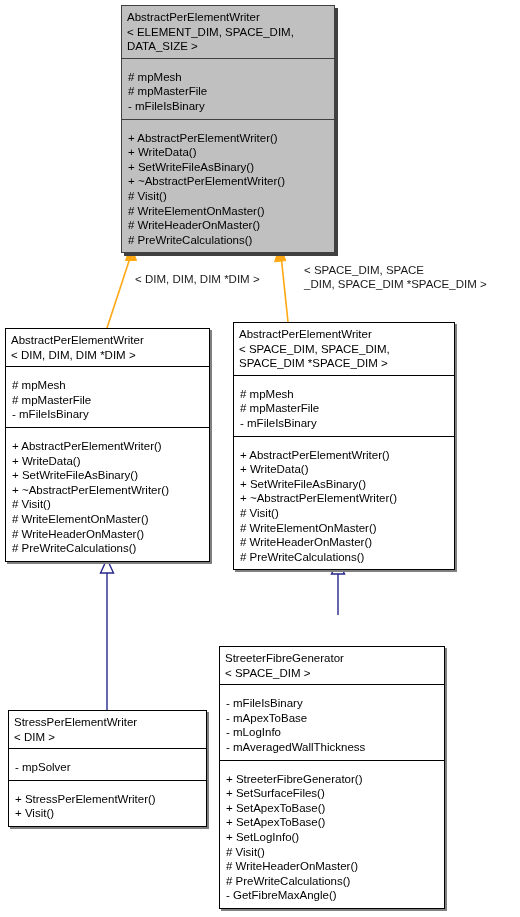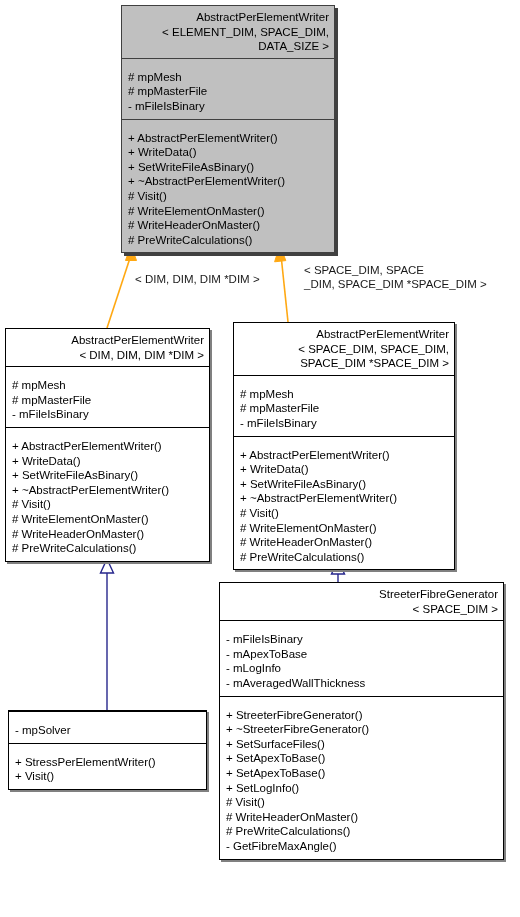--- a/index.html
+++ b/index.html
@@ -39,21 +39,21 @@
   .uml-box.shaded {
     background: #c0c0c0;
     border: 1px solid #404040;
     box-shadow: 3px 3px 0 0 #404040;
   }
   .uml-box.plain {
     box-shadow: 2px 2px 0 0 #808080;
   }
   .uml-title {
     box-sizing: border-box;
-    text-align: right;
+    text-align: left;
     font-size: 11.5px;
     line-height: 14.6px;
     padding: 4px 5px 4px 5px;
     white-space: pre-line;
   }
   .uml-sep {
     height: 1px;
     background: #000000;
     font-size: 0;
     line-height: 0;
@@ -78,21 +78,21 @@
     color: #1a1a1a;
     white-space: pre-line;
     background: transparent;
   }
 
   
   #box-root       { left: 121px; top: 5px;   width: 214px; }
   #box-dim        { left: 5px;   top: 328px; width: 205px; }
   #box-spacedim   { left: 233px; top: 322px; width: 222px; }
   #box-stress     { left: 8px;   top: 710px; width: 199px; }
-  #box-streeter   { left: 219px; top: 582px; width: 285px; }
+  #box-streeter   { left: 219px; top: 646px; width: 226px; }
 
   #label-dim      { left: 135px; top: 272px; }
   #label-spacedim { left: 304px; top: 263px; }
 </style>
 </head>
 <body>
 
 <div id="canvas">
 
   <svg class="edges" viewBox="0 0 520 917">
@@ -181,20 +181,21 @@
       <div class="row">+ SetWriteFileAsBinary()</div>
       <div class="row">+ ~AbstractPerElementWriter()</div>
       <div class="row"># Visit()</div>
       <div class="row"># WriteElementOnMaster()</div>
       <div class="row"># WriteHeaderOnMaster()</div>
       <div class="row"># PreWriteCalculations()</div>
     </div>
   </div>
 
   <div class="uml-box plain" id="box-stress">
+    <div class="uml-title"><span>StressPerElementWriter</span><br><span>&lt; DIM &gt;</span></div>
     <div class="uml-sep"></div>
     <div class="uml-compartment">
       <div class="row">- mpSolver</div>
     </div>
     <div class="uml-sep"></div>
     <div class="uml-compartment">
       <div class="row">+ StressPerElementWriter()</div>
       <div class="row">+ Visit()</div>
     </div>
   </div>
@@ -204,21 +205,20 @@
     <div class="uml-sep"></div>
     <div class="uml-compartment">
       <div class="row">- mFileIsBinary</div>
       <div class="row">- mApexToBase</div>
       <div class="row">- mLogInfo</div>
       <div class="row">- mAveragedWallThickness</div>
     </div>
     <div class="uml-sep"></div>
     <div class="uml-compartment">
       <div class="row">+ StreeterFibreGenerator()</div>
-      <div class="row">+ ~StreeterFibreGenerator()</div>
       <div class="row">+ SetSurfaceFiles()</div>
       <div class="row">+ SetApexToBase()</div>
       <div class="row">+ SetApexToBase()</div>
       <div class="row">+ SetLogInfo()</div>
       <div class="row"># Visit()</div>
       <div class="row"># WriteHeaderOnMaster()</div>
       <div class="row"># PreWriteCalculations()</div>
       <div class="row">- GetFibreMaxAngle()</div>
     </div>
   </div>

